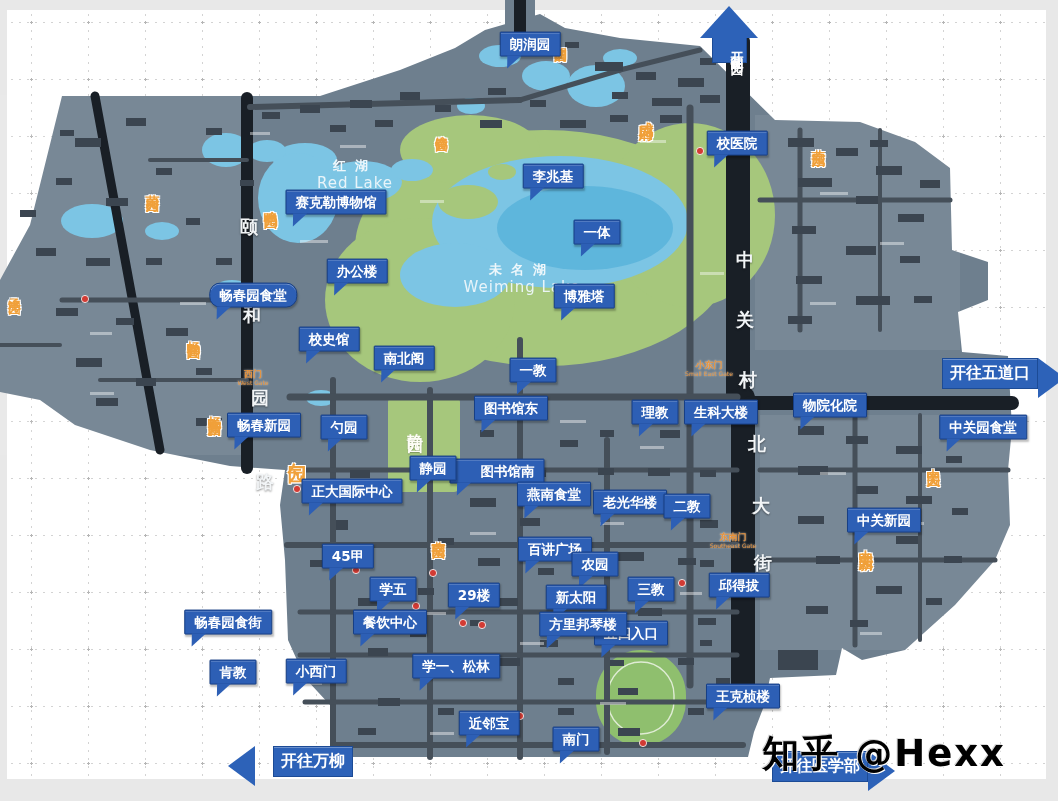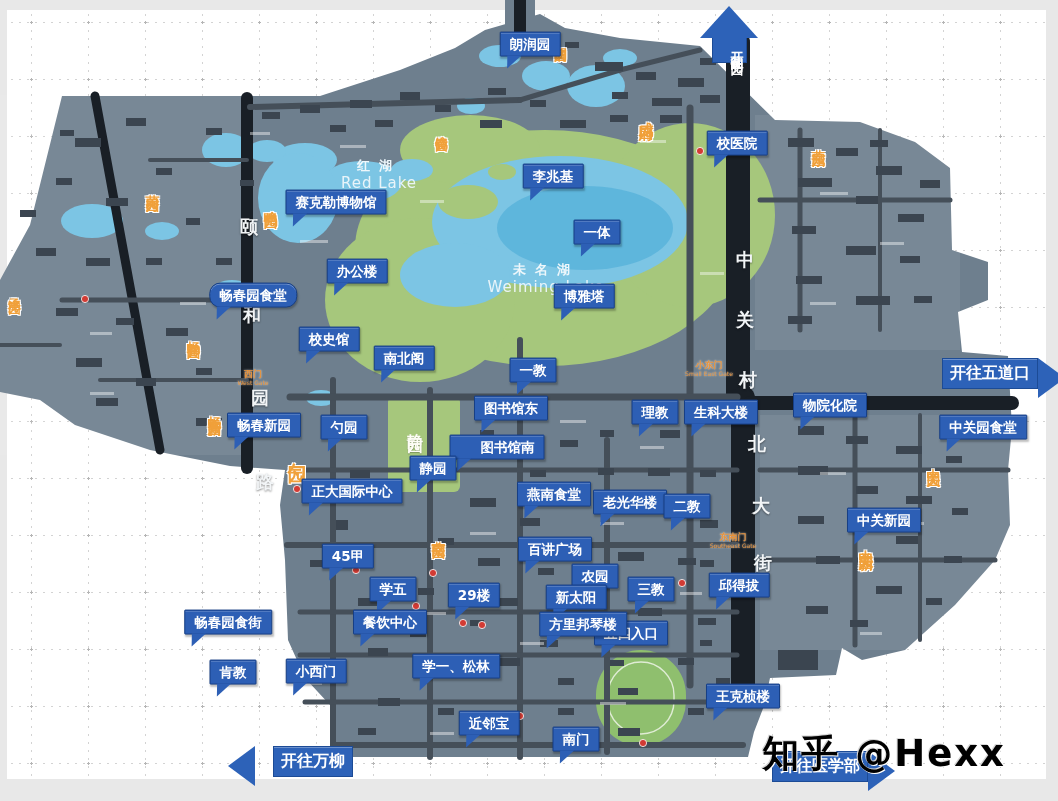--- a/index.html
+++ b/index.html
@@ -57,21 +57,21 @@
   }
   
   .gate{position:absolute;z-index:20;color:#e8923a;font-weight:bold;font-size:9px;line-height:1.1;
     text-align:center;white-space:nowrap;transform:translate(-50%,0);
     text-shadow:0 0 2px rgba(255,255,255,.8);}
   .gate .en{font-size:6px;display:block;font-weight:normal;}
   
   .roadchar{position:absolute;z-index:21;color:#f2f5f7;font-weight:bold;font-size:18px;
     text-shadow:0 1px 2px rgba(0,0,0,.45);line-height:1;}
   
-  .waterlabel{position:absolute;z-index:21;color:#eef7fb;text-align:center;white-space:nowrap;line-height:1.2;margin-left:24px;}
+  .waterlabel{position:absolute;z-index:21;color:#eef7fb;text-align:center;white-space:nowrap;line-height:1.2;}
   .waterlabel .zh{font-weight:bold;font-size:13px;letter-spacing:9px;display:block;}
   .waterlabel .en{font-size:15px;letter-spacing:1px;display:block;opacity:.95;}
   .lawnlabel{position:absolute;z-index:21;color:#fdfdf6;font-weight:bold;font-size:16px;
     writing-mode:vertical-rl;text-orientation:upright;letter-spacing:6px;line-height:1;
     text-shadow:0 1px 1px rgba(0,0,0,.25);}
   
   #watermark{
     position:absolute;right:52px;bottom:22px;z-index:40;
     font-size:37px;font-weight:bold;color:#000000;letter-spacing:2px;
     text-shadow:1px 1px 0 #ffffff,-1px -1px 0 #d7d7d7;
@@ -347,30 +347,30 @@
     <div class="callout" style="left: 329px; top: 339px;">校史馆</div>
     <div class="callout" style="left: 404px; top: 358px;">南北阁</div>
     <div class="callout" style="left: 533px; top: 370px;">一教</div>
     <div class="callout" style="left: 511px; top: 408px;">图书馆东</div>
     <div class="callout" style="left: 655px; top: 412px;">理教</div>
     <div class="callout" style="left: 721px; top: 412px;">生科大楼</div>
     <div class="callout" style="left: 830px; top: 405px;">物院化院</div>
     <div class="callout" style="left: 983px; top: 427px;">中关园食堂</div>
     <div class="callout" style="left: 264px; top: 425px;">畅春新园</div>
     <div class="callout" style="left: 344px; top: 427px;">勺园</div>
-    <div class="callout" style="left: 497px; top: 447px; padding-left: 30px;">图书馆南</div>
+    <div class="callout" style="left: 497px; top: 471px; padding-left: 30px;">图书馆南</div>
     <div class="callout" style="left: 433px; top: 468px;">静园</div>
     <div class="callout" style="left: 352px; top: 491px;">正大国际中心</div>
     <div class="callout" style="left: 554px; top: 494px;">燕南食堂</div>
     <div class="callout" style="left: 630px; top: 502px;">老光华楼</div>
     <div class="callout" style="left: 884px; top: 520px;">中关新园</div>
     <div class="callout" style="left: 687px; top: 506px;">二教</div>
     <div class="callout" style="left: 348px; top: 556px;">45甲</div>
     <div class="callout" style="left: 555px; top: 549px;">百讲广场</div>
-    <div class="callout" style="left: 595px; top: 576px;">农园</div>
+    <div class="callout" style="left: 595px; top: 564px;">农园</div>
     <div class="callout" style="left: 393px; top: 589px;">学五</div>
     <div class="callout" style="left: 651px; top: 589px;">三教</div>
     <div class="callout" style="left: 739px; top: 585px;">邱得拔</div>
     <div class="callout" style="left: 576px; top: 597px;">新太阳</div>
     <div class="callout" style="left: 474px; top: 595px;">29楼</div>
     <div class="callout" style="left: 390px; top: 622px;">餐饮中心</div>
     <div class="callout" style="left: 228px; top: 622px;">畅春园食街</div>
     <div class="callout" style="left: 631px; top: 633px;">五四入口</div>
     <div class="callout" style="left: 583px; top: 624px;">方里邦琴楼</div>
     <div class="callout" style="left: 316px; top: 663px; margin-top: 8px;">小西门</div>

